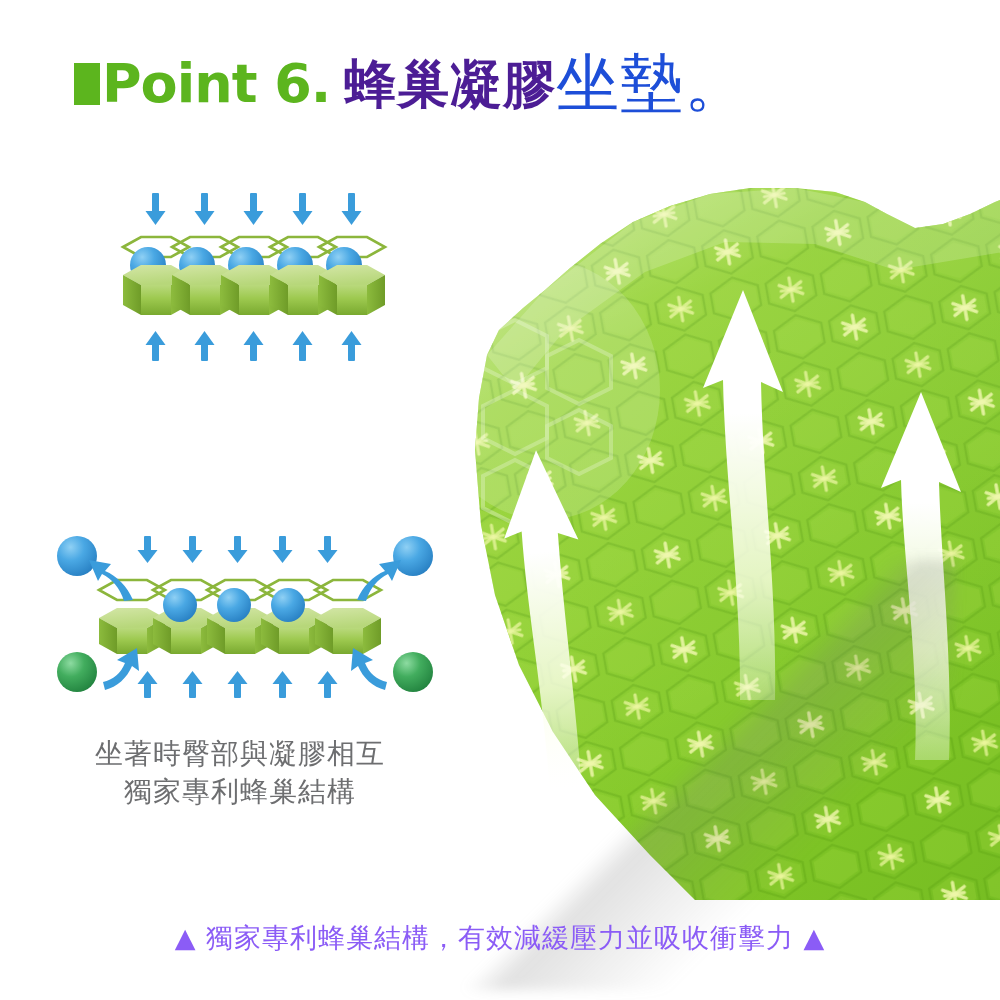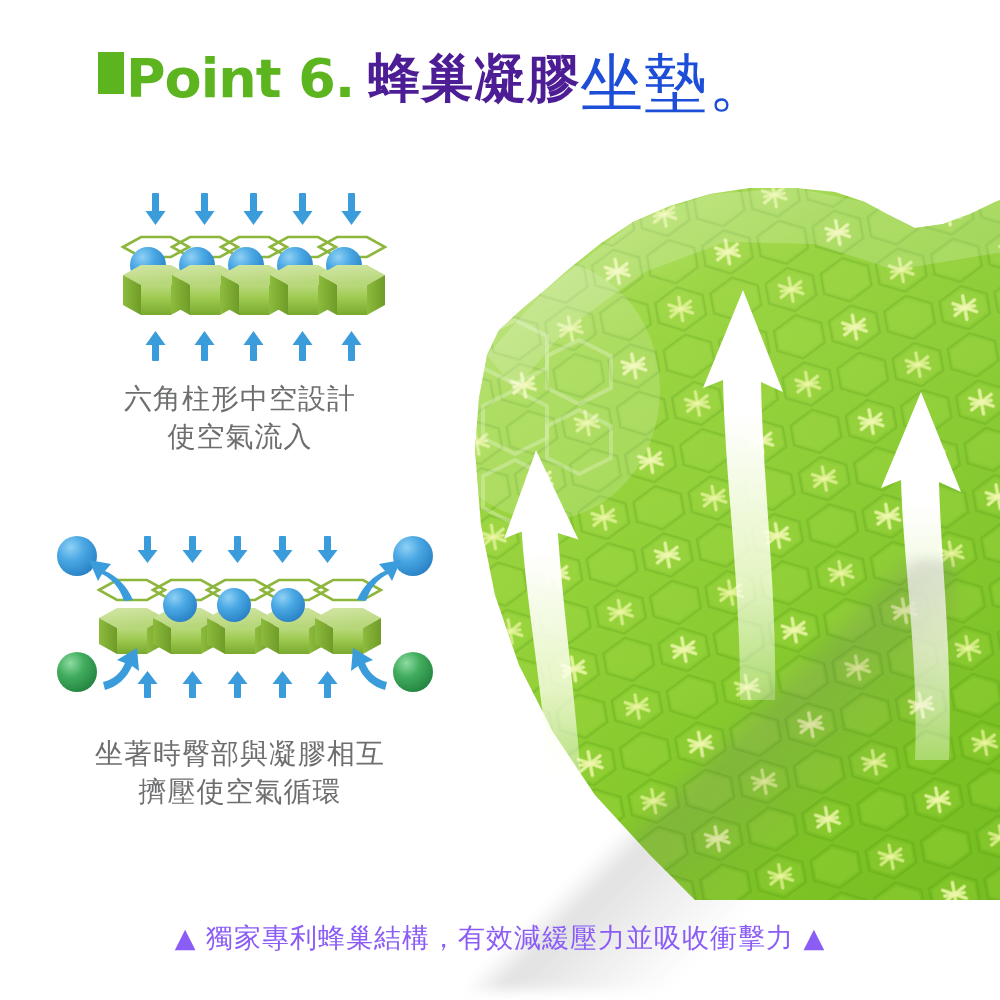--- a/index.html
+++ b/index.html
@@ -17,23 +17,22 @@
     overflow: hidden;
     background: #ffffff;
   }
 
   
   .title-row {
     position: absolute;
     left: 74px;
     top: 52px;
     display: flex;
-    align-items: flex-start;
+    align-items: center;
     white-space: nowrap;
-    margin-left: 24px;
   }
   .title-square {
     width: 26px;
     height: 42px;
     background: #5cb51e;
     margin-right: 2px;
     flex: none;
   }
   .title-en {
     font-family: "DejaVu Sans", sans-serif;
@@ -318,24 +317,20 @@
           <polygon points="30.5,160 50.5,160 40.5,146"></polygon>
         </g>
         <g transform="translate(196,0)">
           <rect x="37" y="158" width="7" height="18" rx="1"></rect>
           <polygon points="30.5,160 50.5,160 40.5,146"></polygon>
         </g>
       </g>
     </svg>
   </div>
 
-  <div class="caption" style="left:40px; top:380px; width:400px;">
-    <div>六角柱形中空設計</div>
-    <div>使空氣流入</div>
-  </div>
 
   <div class="diagram" style="left:55px; top:530px; width:380px; height:180px;">
     <svg width="380" height="180" viewBox="0 0 380 180">
       <defs>
         <linearGradient id="hexTop2" x1="0" y1="0" x2="0.3" y2="1">
           <stop offset="0%" stop-color="#d3e6a6"></stop>
           <stop offset="100%" stop-color="#b7d77a"></stop>
         </linearGradient>
         <linearGradient id="hexFace2" x1="0" y1="0" x2="0" y2="1">
           <stop offset="0%" stop-color="#b9d97c"></stop>
@@ -459,18 +454,18 @@
         <g transform="translate(232,0)">
           <rect x="37" y="152" width="7" height="16" rx="1"></rect>
           <polygon points="30.5,154 50.5,154 40.5,141"></polygon>
         </g>
       </g>
     </svg>
   </div>
 
   <div class="caption" style="left:30px; top:735px; width:420px;">
     <div>坐著時臀部與凝膠相互</div>
-    <div>擠壓使空氣循環</div>
+    <div>獨家專利蜂巢結構</div>
   </div>
 
   <div class="footer-note">▲ 獨家專利蜂巢結構，有效減緩壓力並吸收衝擊力 ▲</div>
 
 </div>
 
 </body></html>

